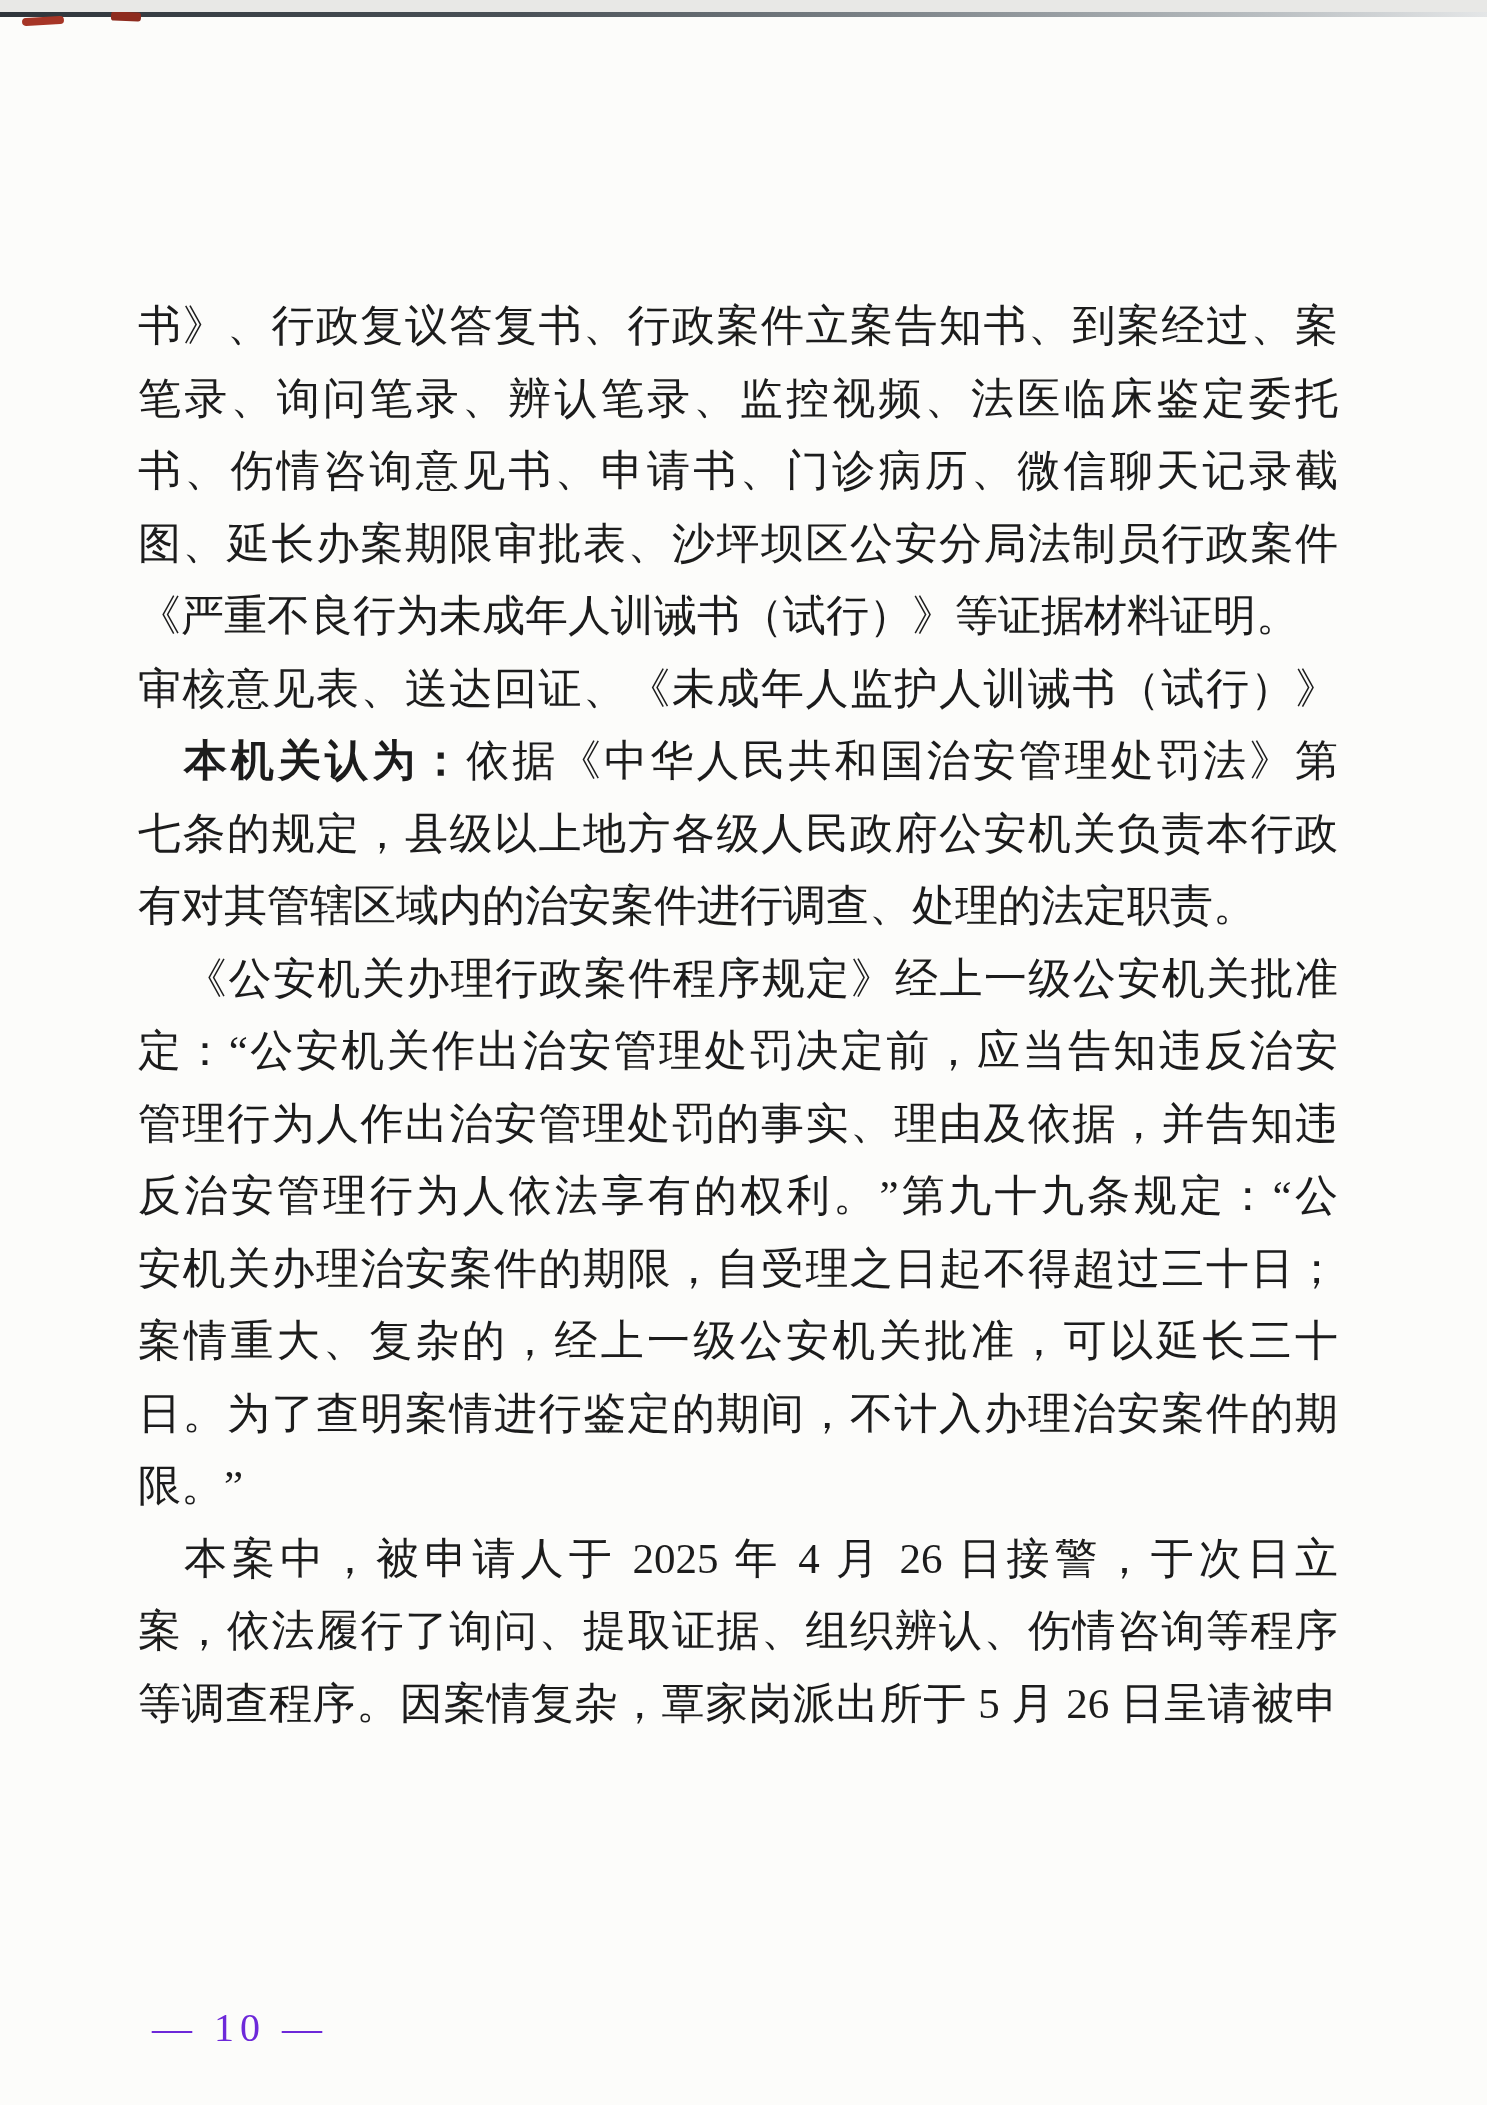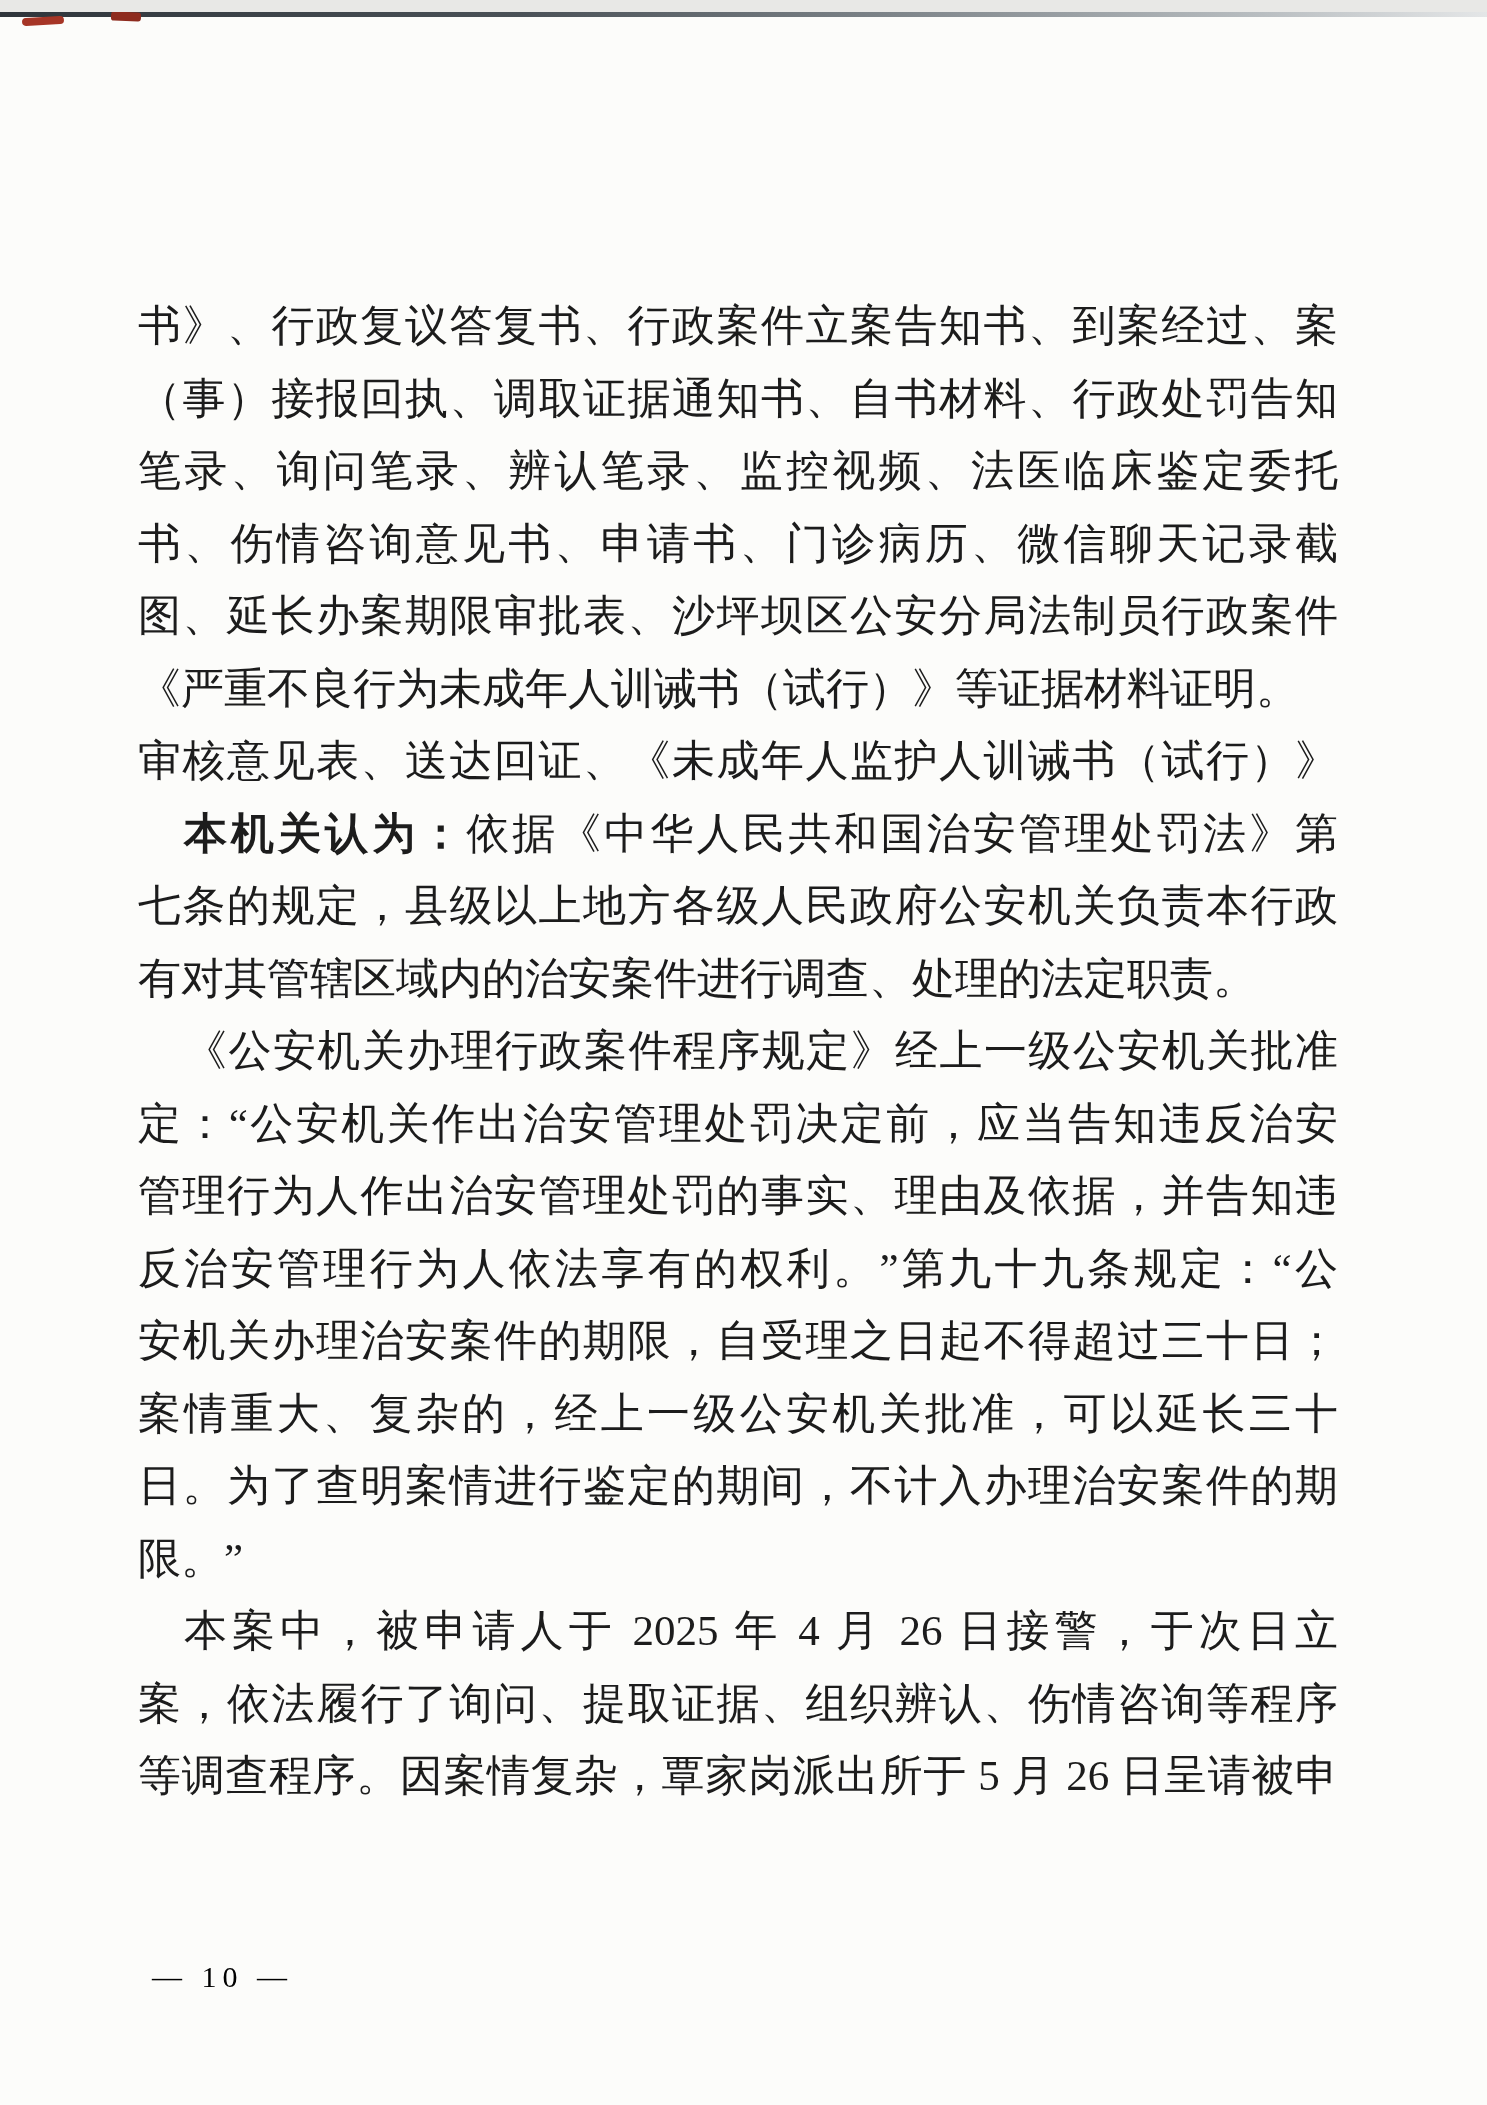--- a/index.html
+++ b/index.html
@@ -66,38 +66,37 @@
     padding-left: 46px;
   }
   .line .bold {
     font-weight: 700;
     font-family: Liberation Serif, serif;
     letter-spacing: 1px;
   }
   .footer {
     position: absolute;
     left: 152px;
-    top: 1948px;
-    font-size: 30px;
-    color: #000000;
+    top: 1992px;
+    font-size: 40px;
+    color: #6d28d9;
     letter-spacing: 6px;
     font-family: "Liberation Serif", "DejaVu Serif", serif;
   }
 </style>
 </head>
 <body>
 
 <div class="page">
   <div class="scan-line"></div>
   <div class="red-mark-1"></div>
   <div class="red-mark-2"></div>
 
   <div class="content">
       <div class="line">书》、行政复议答复书、行政案件立案告知书、到案经过、案</div>
-      <div class="line">（事）接报回执、调取证据通知书、自书材料、行政处罚告知</div>
       <div class="line">笔录、询问笔录、辨认笔录、监控视频、法医临床鉴定委托</div>
       <div class="line">书、伤情咨询意见书、申请书、门诊病历、微信聊天记录截</div>
       <div class="line">图、延长办案期限审批表、沙坪坝区公安分局法制员行政案件</div>
       <div class="line last">《严重不良行为未成年人训诫书（试行）》等证据材料证明。</div>
       <div class="line">审核意见表、送达回证、《未成年人监护人训诫书（试行）》</div>
       <div class="line indent"><span class="bold">本机关认为：</span>依据《中华人民共和国治安管理处罚法》第</div>
       <div class="line">七条的规定，县级以上地方各级人民政府公安机关负责本行政</div>
       <div class="line last">有对其管辖区域内的治安案件进行调查、处理的法定职责。</div>
       <div class="line indent">《公安机关办理行政案件程序规定》经上一级公安机关批准</div>
       <div class="line">定：“公安机关作出治安管理处罚决定前，应当告知违反治安</div>

